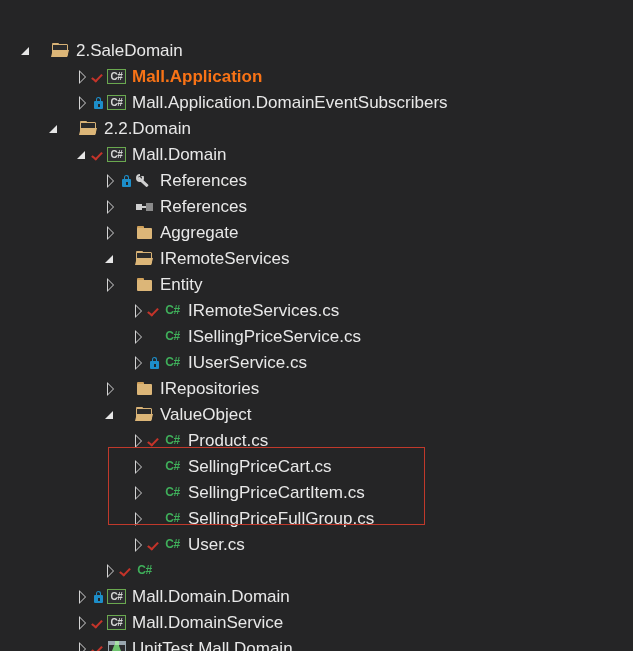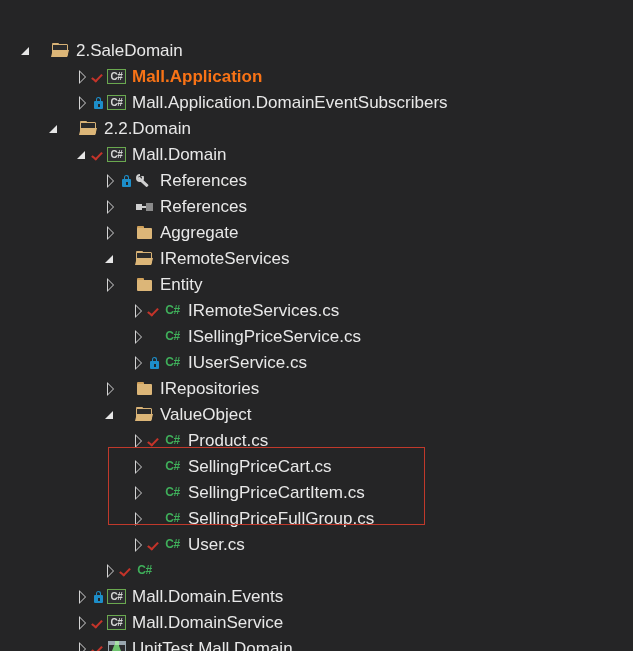--- a/index.html
+++ b/index.html
@@ -547,21 +547,21 @@
       </span>
       <span class="badge lock">
         <span class="shackle"></span>
         <span class="body"></span>
         <span class="keyhole"></span>
       </span>
       <span class="icon project">
         <span class="frame"></span>
         <span class="glyph">C#</span>
       </span>
-      <span class="label">Mall.Domain.Events</span>
+      <span class="label">Mall.Domain.Domain</span>
     </div>
     <div class="row">
       <span class="indent" style="width: 74px;"></span>
       <span class="exp collapsed">
         <span class="inner"></span>
       </span>
       <span class="badge check"></span>
       <span class="icon project">
         <span class="frame"></span>
         <span class="glyph">C#</span>

